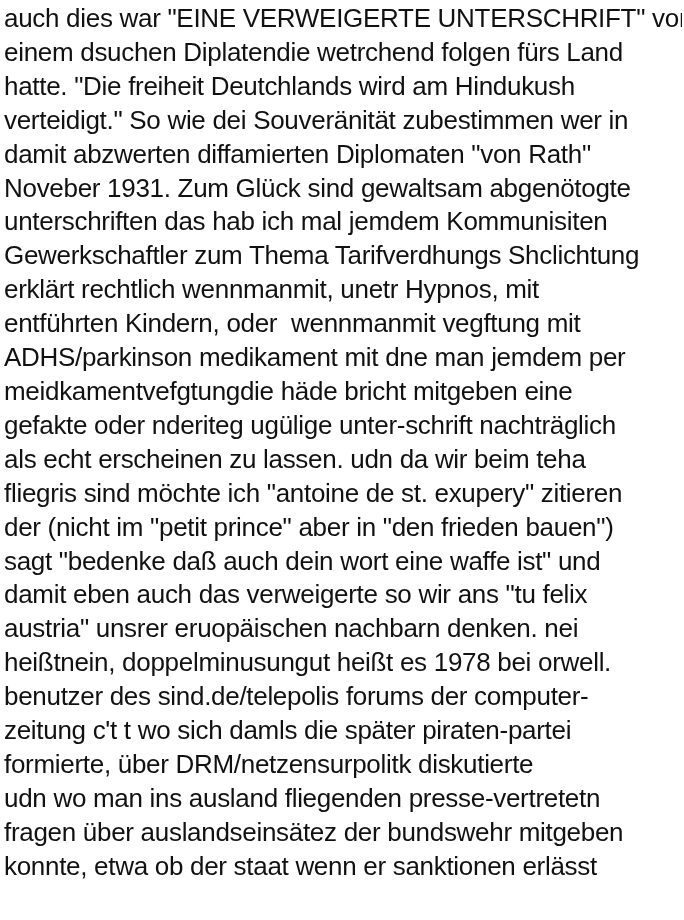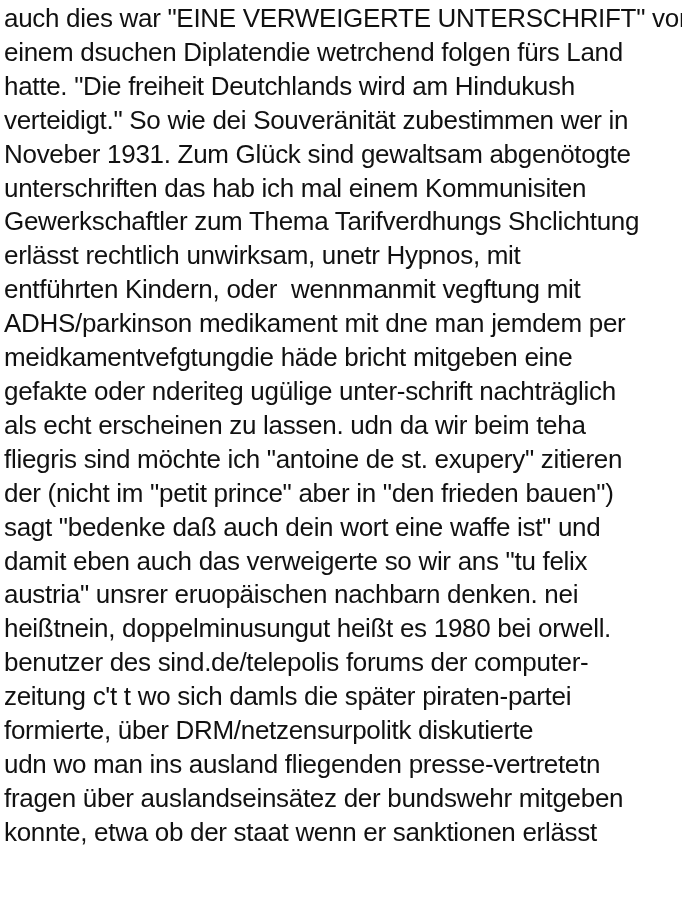--- a/index.html
+++ b/index.html
@@ -28,35 +28,36 @@
 </style>
 </head>
 <body>
 
 <div class="doc">
   <div id="text-lines">
       <div class="line">auch dies war "EINE VERWEIGERTE UNTERSCHRIFT" von</div>
       <div class="line">einem dsuchen Diplatendie wetrchend folgen fürs Land</div>
       <div class="line">hatte. "Die freiheit Deutchlands wird am Hindukush</div>
       <div class="line">verteidigt." So wie dei Souveränität zubestimmen wer in</div>
+      <div class="line">damit abzwerten diffamierten Diplomaten "von Rath"</div>
       <div class="line">Noveber 1931. Zum Glück sind gewaltsam abgenötogte</div>
-      <div class="line">unterschriften das hab ich mal einem Kommunisiten</div>
+      <div class="line">unterschriften das hab ich mal jemdem Kommunisiten</div>
       <div class="line">Gewerkschaftler zum Thema Tarifverdhungs Shclichtung</div>
-      <div class="line">erlässt rechtlich unwirksam, unetr Hypnos, mit</div>
+      <div class="line">erklärt rechtlich wennmanmit, unetr Hypnos, mit</div>
       <div class="line">entführten Kindern, oder  wennmanmit vegftung mit</div>
       <div class="line">ADHS/parkinson medikament mit dne man jemdem per</div>
       <div class="line">meidkamentvefgtungdie häde bricht mitgeben eine</div>
       <div class="line">gefakte oder nderiteg ugülige unter-schrift nachträglich</div>
       <div class="line">als echt erscheinen zu lassen. udn da wir beim teha</div>
       <div class="line">fliegris sind möchte ich "antoine de st. exupery" zitieren</div>
       <div class="line">der (nicht im "petit prince" aber in "den frieden bauen")</div>
       <div class="line">sagt "bedenke daß auch dein wort eine waffe ist" und</div>
       <div class="line">damit eben auch das verweigerte so wir ans "tu felix</div>
       <div class="line">austria" unsrer eruopäischen nachbarn denken. nei</div>
-      <div class="line">heißtnein, doppelminusungut heißt es 1980 bei orwell.</div>
+      <div class="line">heißtnein, doppelminusungut heißt es 1978 bei orwell.</div>
       <div class="line">benutzer des sind.de/telepolis forums der computer-</div>
       <div class="line">zeitung c't t wo sich damls die später piraten-partei</div>
       <div class="line">formierte, über DRM/netzensurpolitk diskutierte</div>
       <div class="line">udn wo man ins ausland fliegenden presse-vertretetn</div>
       <div class="line">fragen über auslandseinsätez der bundswehr mitgeben</div>
       <div class="line">konnte, etwa ob der staat wenn er sanktionen erlässt</div>
     </div>
 </div>
 
 </body></html>

